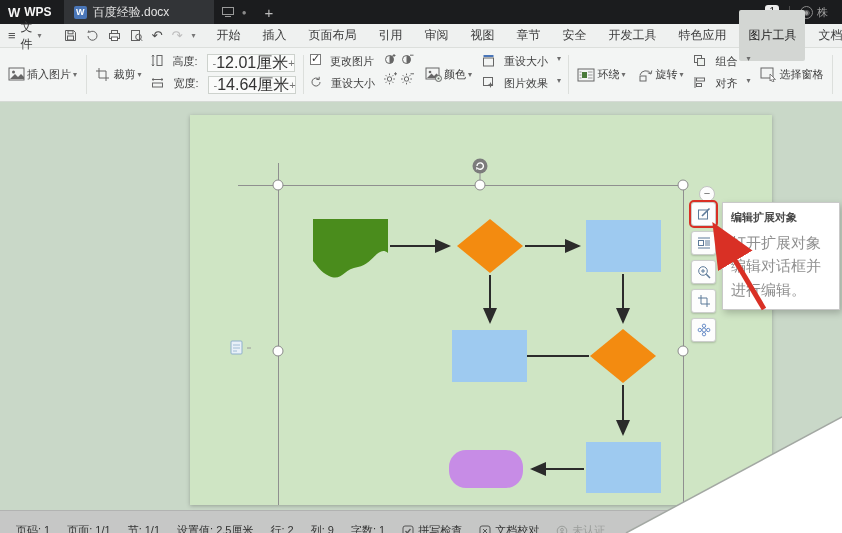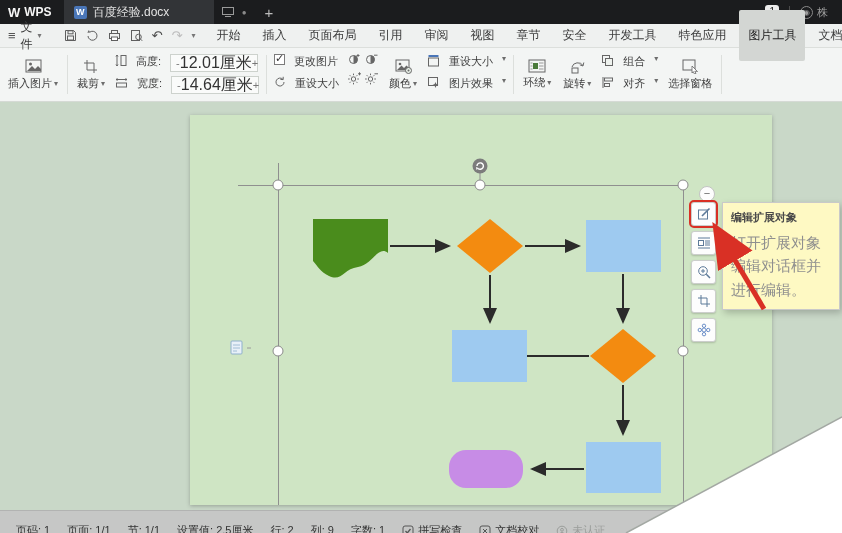--- a/index.html
+++ b/index.html
@@ -29,21 +29,21 @@
   .msep { width:1px; height:14px; background:#d5d8d5; margin:0 7px; }
   .qicons { display:flex; align-items:center; gap:9px; margin-right:10px; }
   .qicons svg { display:block; }
   .mtabs { display:flex; align-items:center; }
   .mtab { padding:17px 9px; margin:0 2px; border-radius:2px; cursor:default; white-space:nowrap; }
   .mtab.active { background:#d3d6d3; color:#1f1f1f; }
 
   
   .ribbon { height:54px; background:#f3f5f4; border-bottom:1px solid #d5dad5; display:flex; align-items:stretch; padding:2px 2px; font-size:11px; color:#3e3e3e; }
   .rsep { width:1px; background:#dcdfdc; margin:5px 3px; }
-  .rbig { display:flex; flex-direction:column; align-items:center; justify-content:center; gap:2px; padding:0 6px; white-space:nowrap; }
+  .rbig { display:flex; flex-direction:row; align-items:center; justify-content:center; gap:2px; padding:0 6px; white-space:nowrap; }
   .rbig .lbl { display:flex; align-items:center; gap:2px; }
   .rcol { display:flex; flex-direction:column; justify-content:center; gap:3px; padding:0 4px; }
   .rrow { display:flex; align-items:flex-start; gap:9px; height:19px; white-space:nowrap; }
   .spin { display:flex; align-items:center; justify-content:space-between; width:88px; height:18px; background:#fafbfa; border:1px solid #cdd2cd; padding:0 5px; }
   .spin .pm { color:#777; font-size:11px; }
   .spin .val { font-size:16px; color:#333; }
   .cb { width:11px; height:11px; border:1px solid #7b7b7b; background:#fff; position:relative; }
   .cb:after { content:"✓"; position:absolute; top:-3px; left:0px; font-size:11px; color:#333; }
   .car { font-size:8px; color:#6d6d6d; }
   .icon2x2 { display:grid; grid-template-columns:17px 17px; grid-template-rows:19px 19px; align-items:center; justify-items:center; padding:0 3px; }
@@ -55,21 +55,21 @@
   .page { position:absolute; left:190px; top:13px; width:582px; height:390px; background:#cfe5c4; box-shadow:0 1px 4px rgba(0,0,0,.25); }
   .page svg { position:absolute; left:0; top:0; }
 
   
   .minusbtn { position:absolute; left:699px; top:84px; width:16px; height:16px; background:#fdfdfd; border:1px solid #c3c3c3; border-radius:50%; color:#666; font-size:11px; line-height:13px; text-align:center; z-index:6; }
   .fpanel { position:absolute; left:691px; top:100px; display:flex; flex-direction:column; gap:5px; z-index:6; }
   .fbtn { width:25px; height:24px; background:#fdfdfd; border:1px solid #cccecc; border-radius:3px; display:flex; align-items:center; justify-content:center; box-shadow:0 1px 2px rgba(0,0,0,.18); position:relative; }
   .fbtn.redbox { outline:2px solid #d93025; outline-offset:0px; }
 
   
-  .tooltip { position:absolute; left:722px; top:100px; width:118px; background:#fef9c3; border:1px solid #c9c9c9; box-shadow:2px 3px 7px rgba(0,0,0,.22); padding:7px 8px 8px 8px; z-index:7; }
+  .tooltip { position:absolute; left:722px; top:100px; width:118px; background:#ffffff; border:1px solid #c9c9c9; box-shadow:2px 3px 7px rgba(0,0,0,.22); padding:7px 8px 8px 8px; z-index:7; }
   .tooltip .tt { font-size:11px; font-weight:bold; color:#4a4a4a; margin-bottom:6px; }
   .tooltip .tb { font-size:15px; color:#8f8f8f; line-height:1.55; }
 
   .redarrow { position:absolute; left:0; top:0; width:842px; height:408px; pointer-events:none; z-index:8; }
 
   
   .statusbar { height:40px; background:#c6c7c6; border-top:1px solid #b2b3b2; display:flex; align-items:center; font-size:11px; color:#333; padding:0 16px; gap:17px; white-space:nowrap; }
   .sitem { display:flex; align-items:center; gap:4px; }
   .sitem.gray { color:#9a9d9a; }
   .statusbar svg { display:block; }

